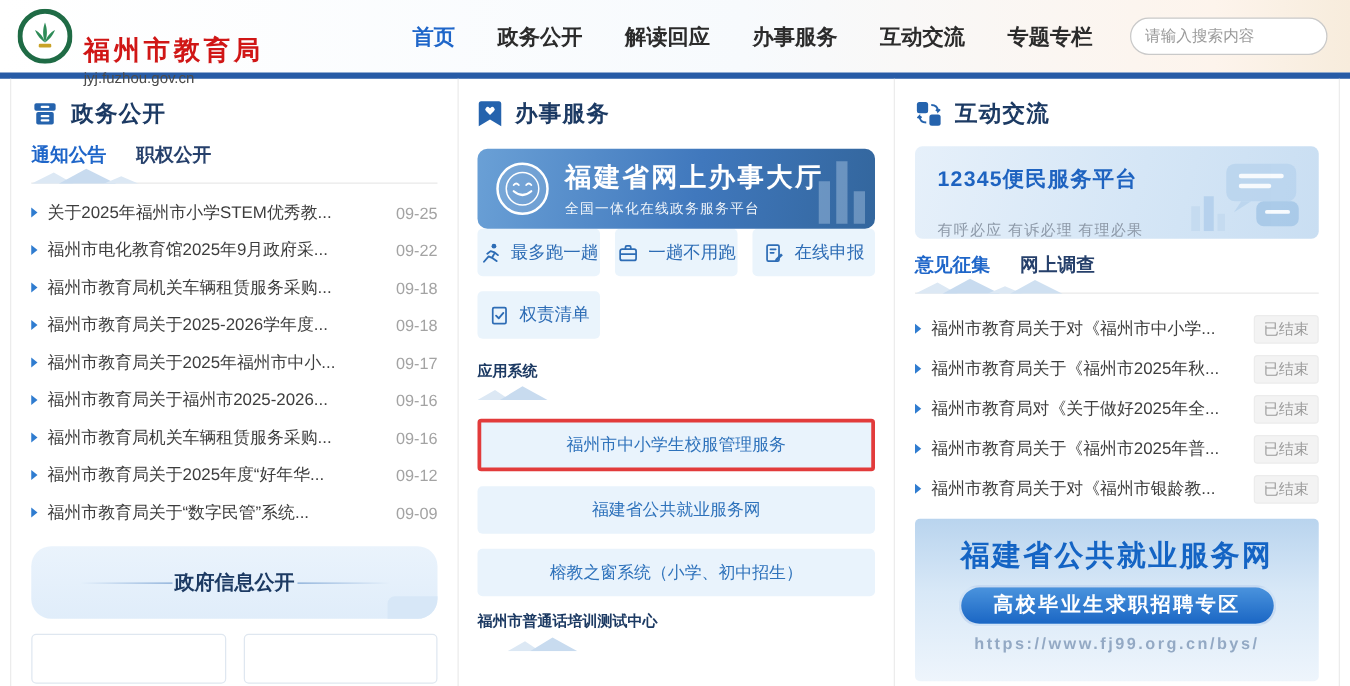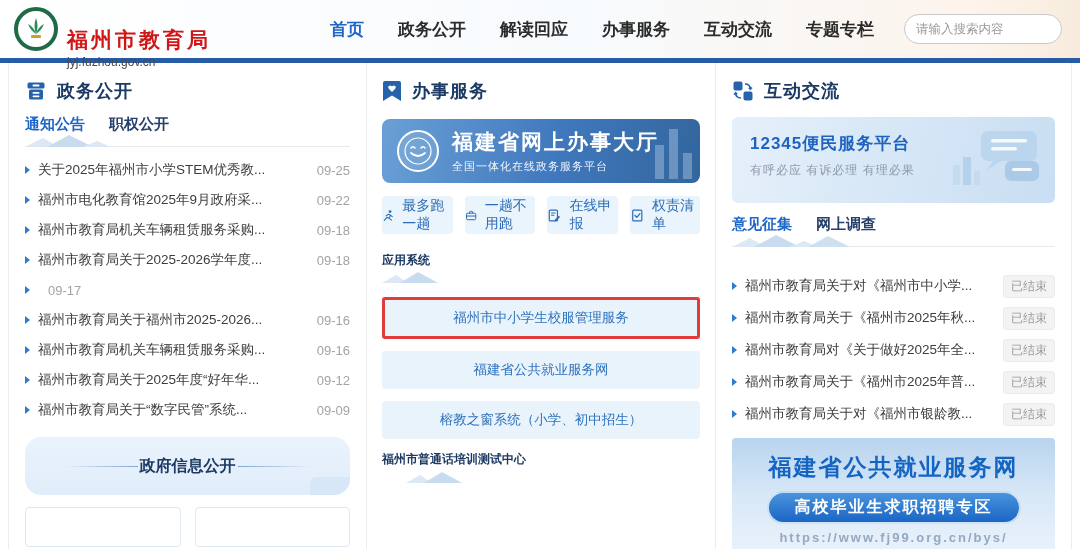--- a/index.html
+++ b/index.html
@@ -60,38 +60,38 @@
   
   .svc-banner { margin-top:16px; height:64px; border-radius:8px; position:relative; overflow:hidden;
                 background:linear-gradient(100deg,#6aa0d6 0%,#4078bd 55%,#33669d 100%);
                 display:flex; align-items:center; padding:0 14px; color:#fff; }
   .svc-banner-text { margin-left:12px; position:relative; z-index:1; }
   .svc-banner-title { font-size:21px; font-weight:bold; letter-spacing:2px; font-family:"Liberation Serif", serif; }
   .svc-banner-sub { font-size:11px; margin-top:3px; opacity:.92; letter-spacing:1px; }
   .bldg { position:absolute; right:8px; top:8px; display:flex; gap:5px; align-items:flex-end; height:52px; opacity:.35; }
   .bldg span { display:block; background:#cfe2f5; width:9px; }
 
-  .quick-grid { margin-top:13px; display:grid; grid-template-columns:1fr 1fr 1fr 1fr; gap:12px; }
+  .quick-grid { display:grid; grid-template-columns:1fr 1fr 1fr; gap:12px; }
   .quick-btn { height:38px; background:#eaf4fc; border-radius:4px; display:flex; align-items:center;
                justify-content:center; gap:8px; color:#2d6cb5; font-size:14px; cursor:pointer; }
 
   .sub-hd { margin-top:18px; font-size:12px; font-weight:bold; color:#1c3a63; }
   .apps { margin-top:10px; }
   .app-item { height:38px; background:#e9f3fc; border-radius:4px; display:flex; align-items:center;
               justify-content:center; color:#2e72bb; font-size:13.5px; margin-bottom:12px; cursor:pointer; }
   .app-item.hl { border:3px solid #e23b3b; border-radius:3px; height:42px; }
 
   
-  .hotline { margin-top:14px; height:86px; border-radius:6px; position:relative; overflow:hidden;
+  .hotline { margin-top:14px; height:74px; border-radius:6px; position:relative; overflow:hidden;
              background:linear-gradient(105deg,#e6f0fa 0%,#d5e6f6 55%,#c9def2 100%); padding:15px 18px; }
   .hotline-title { font-size:17px; font-weight:bold; color:#1e63c0; letter-spacing:1px; }
-  .hotline-sub { font-size:12px; color:#8d99a8; margin-top:7px; letter-spacing:1px; }
+  .hotline-sub { font-size:12px; color:#8d99a8; margin-top:21px; letter-spacing:1px; }
   .bubbles { position:absolute; right:12px; top:10px; opacity:.85; }
 
-  .fb-list { margin-top:23px; }
+  .fb-list { margin-top:12px; }
   .fb-row { display:flex; align-items:center; height:32px; cursor:pointer; }
   .fb-title { flex:1; font-size:13.5px; color:#3d3d3d; white-space:nowrap; overflow:hidden; text-overflow:ellipsis; }
   .badge { flex:none; margin-left:8px; font-size:12px; color:#9a9a9a; background:#f3f3f3;
            border:1px solid #ececec; border-radius:3px; padding:2px 7px; }
 
   .jobs-banner { margin-top:8px; height:130px; border-radius:4px; overflow:hidden;
                  background:linear-gradient(180deg,#b9d4ee 0%,#d8e8f7 45%,#eef5fc 100%);
                  display:flex; flex-direction:column; align-items:center; padding-top:14px; }
   .jobs-title { font-size:23px; font-weight:bold; color:#1464c4; letter-spacing:2px; }
   .jobs-pill { margin-top:8px; padding:4px 26px; border-radius:17px; color:#fff; font-size:16px; font-weight:bold;
@@ -177,20 +177,21 @@
           <span class="news-title">福州市教育局机关车辆租赁服务采购...</span>
           <span class="news-date">09-18</span>
         </div>
         <div class="news-row">
           <span class="tri"></span>
           <span class="news-title">福州市教育局关于2025-2026学年度...</span>
           <span class="news-date">09-18</span>
         </div>
         <div class="news-row">
           <span class="tri"></span>
+          <span class="news-title">福州市教育局关于2025年福州市中小...</span>
           <span class="news-date">09-17</span>
         </div>
         <div class="news-row">
           <span class="tri"></span>
           <span class="news-title">福州市教育局关于福州市2025-2026...</span>
           <span class="news-date">09-16</span>
         </div>
         <div class="news-row">
           <span class="tri"></span>
           <span class="news-title">福州市教育局机关车辆租赁服务采购...</span>

